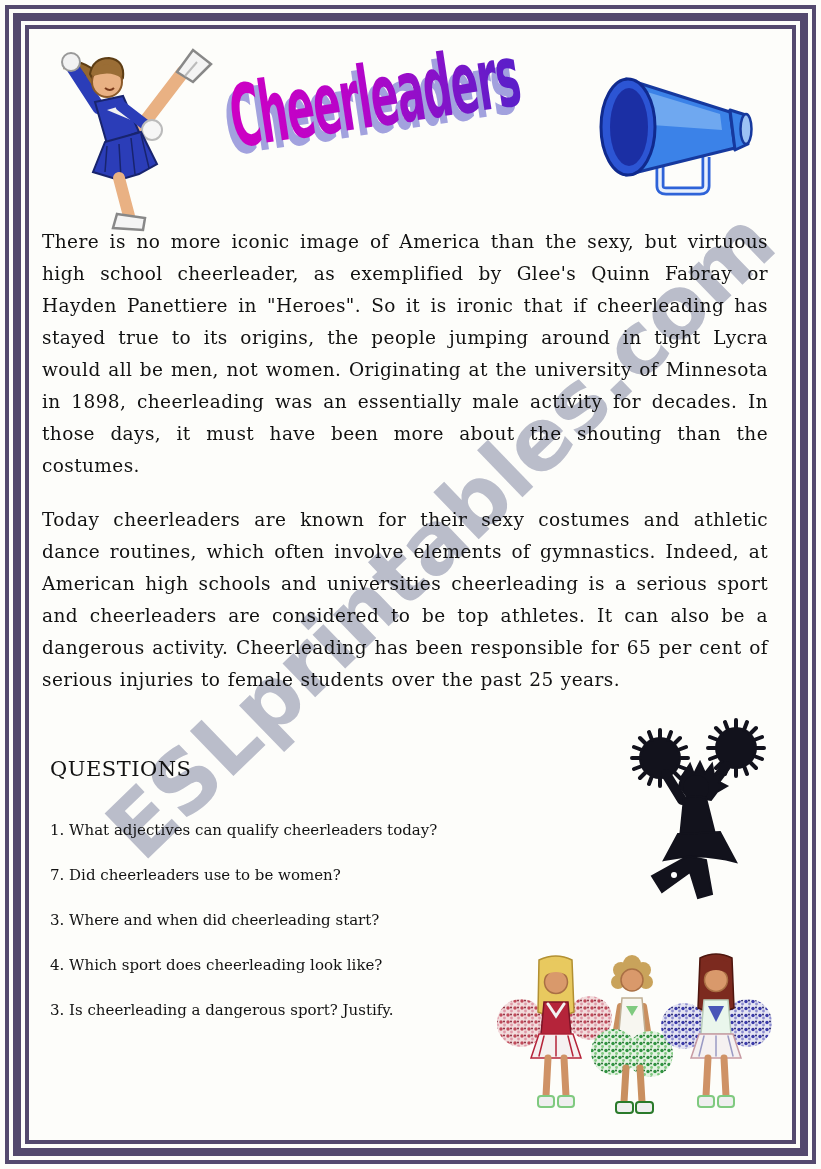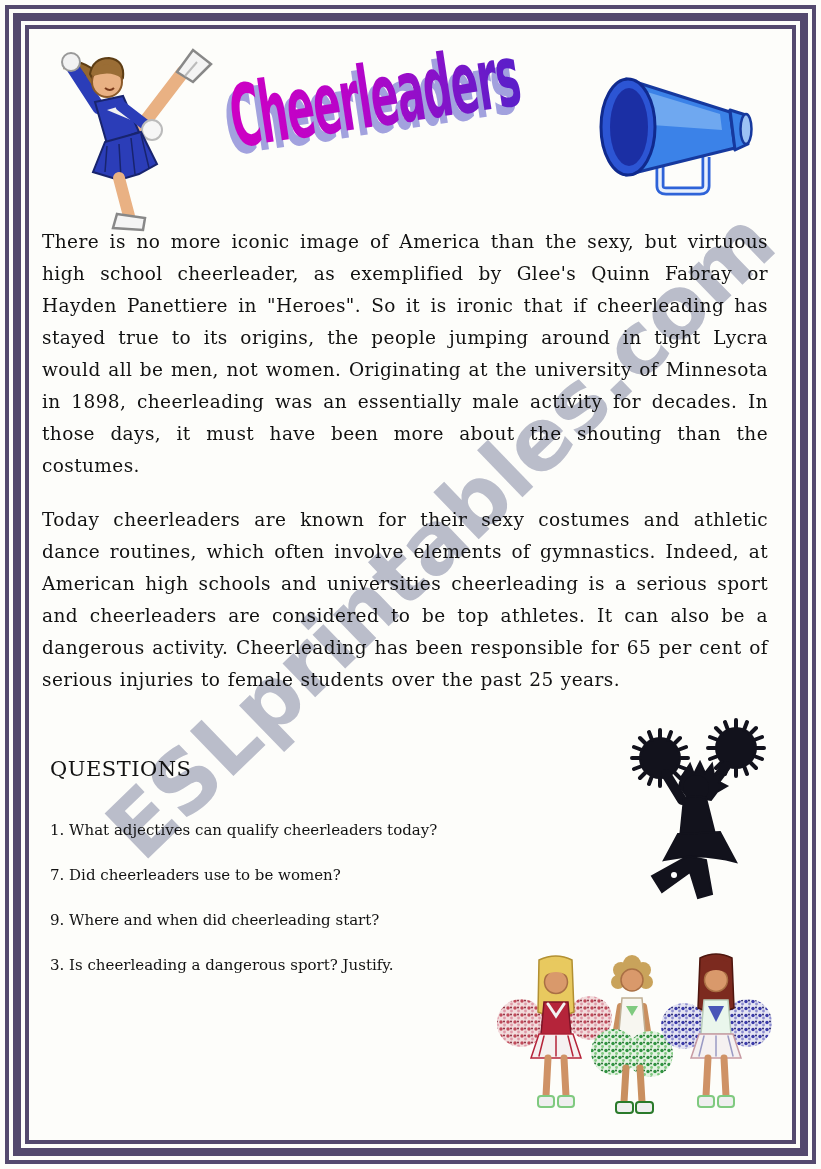--- a/index.html
+++ b/index.html
@@ -124,21 +124,22 @@
 
 <div class="layer article">
   <p>There is no more iconic image of America than the sexy, but virtuous high school cheerleader, as exemplified by Glee's Quinn Fabray or Hayden Panettiere in "Heroes". So it is ironic that if cheerleading has stayed true to its origins, the people jumping around in tight Lycra would all be men, not women. Originating at the university of Minnesota in 1898, cheerleading was an essentially male activity for decades. In those days, it must have been more about the shouting than the costumes.</p>
   <p>Today cheerleaders are known for their sexy costumes and athletic dance routines, which often involve elements of gymnastics. Indeed, at American high schools and universities cheerleading is a serious sport and cheerleaders are considered to be top athletes. It can also be a dangerous activity. Cheerleading has been responsible for 65 per cent of serious injuries to female students over the past 25 years.</p>
 </div>
 
 <div class="layer questions">
   <h2 class="q-heading">QUESTIONS</h2>
   <div class="q-item">1. What adjectives can qualify cheerleaders today?</div>
   <div class="q-item">7. Did cheerleaders use to be women?</div>
-  <div class="q-item">9. Where and when did cheerleading start?</div>
+  <div class="q-item">3. Where and when did cheerleading start?</div>
+  <div class="q-item">4. Which sport does cheerleading look like?</div>
   <div class="q-item">3. Is cheerleading a dangerous sport? Justify.</div>
 </div>
 
 <div class="layer img-sil">
   <svg width="172" height="192" viewBox="0 0 172 192">
     <g fill="#12121c" stroke="#12121c">
 
       <g stroke-width="4" stroke-linecap="round">
         <circle cx="44" cy="48" r="21" stroke="none"></circle>
         <path d="M44 48 m-28 0 l8 0 M44 48 m28 0 l-8 0 M44 48 m0 -28 l0 8 M44 48 m0 28 l0 -8

